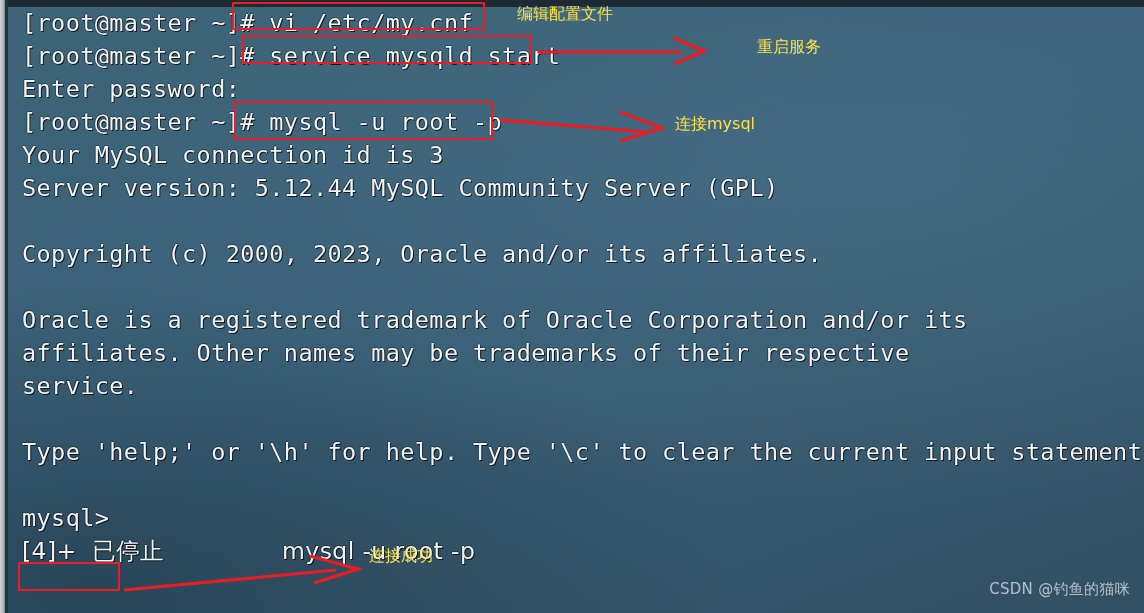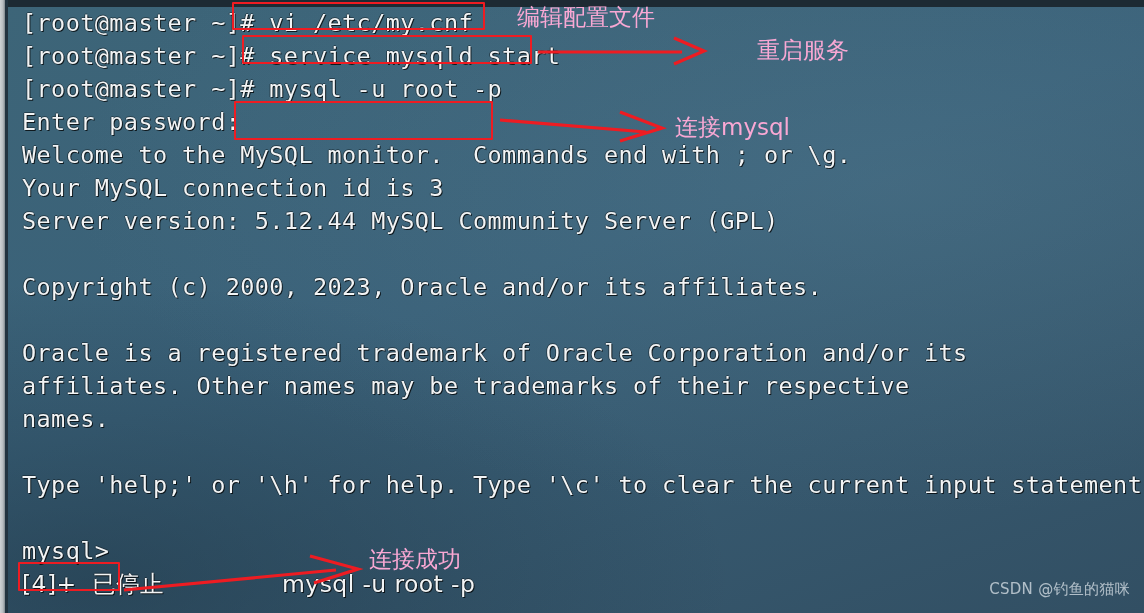--- a/index.html
+++ b/index.html
@@ -70,23 +70,23 @@
 
   
   .redbox {
     position: absolute;
     border: 2.5px solid #ee1c22;
     box-sizing: border-box;
     border-radius: 1px;
   }
   .cnlabel {
     position: absolute;
-    color: #f9a8d4;
+    color: #fde047;
     font-family: "DejaVu Sans", "Liberation Sans", sans-serif;
-    font-size: 23px;
+    font-size: 16px;
     line-height: 1;
     white-space: nowrap;
   }
   .arrow { position: absolute; }
   #watermark {
     position: absolute;
     right: 14px;
     bottom: 14px;
     color: rgba(226,233,238,0.72);
     font-family: "DejaVu Sans", "Liberation Sans", sans-serif;
@@ -103,31 +103,30 @@
 
   <div id="bg-gradient"></div>
 
   <div id="top-band"></div>
   <div id="left-border"></div>
   <div id="left-border-inner"></div>
 
   <div id="term">
     <div class="line">[root@master ~]# vi /etc/my.cnf</div>
     <div class="line">[root@master ~]# service mysqld start</div>
+    <div class="line">Enter password:</div>
     <div class="line">[root@master ~]# mysql -u root -p</div>
-    <div class="line">Enter password:</div>
-    <div class="line">Welcome to the MySQL monitor.  Commands end with ; or \g.</div>
     <div class="line">Your MySQL connection id is 3</div>
     <div class="line">Server version: 5.12.44 MySQL Community Server (GPL)</div>
     <div class="line blank"></div>
     <div class="line">Copyright (c) 2000, 2023, Oracle and/or its affiliates.</div>
     <div class="line blank"></div>
     <div class="line">Oracle is a registered trademark of Oracle Corporation and/or its</div>
     <div class="line">affiliates. Other names may be trademarks of their respective</div>
-    <div class="line">names.</div>
+    <div class="line">service.</div>
     <div class="line blank"></div>
     <div class="line">Type 'help;' or '\h' for help. Type '\c' to clear the current input statement.</div>
     <div class="line blank"></div>
     <div class="line">mysql&gt;</div>
     <div class="line cn">[4]+  已停止               mysql -u root -p</div>
   </div>
 
   <div class="redbox" style="left:232px; top:2px; width:253px; height:28px;"></div>
 
   <div class="redbox" style="left:242px; top:35px; width:290px; height:29px;"></div>

